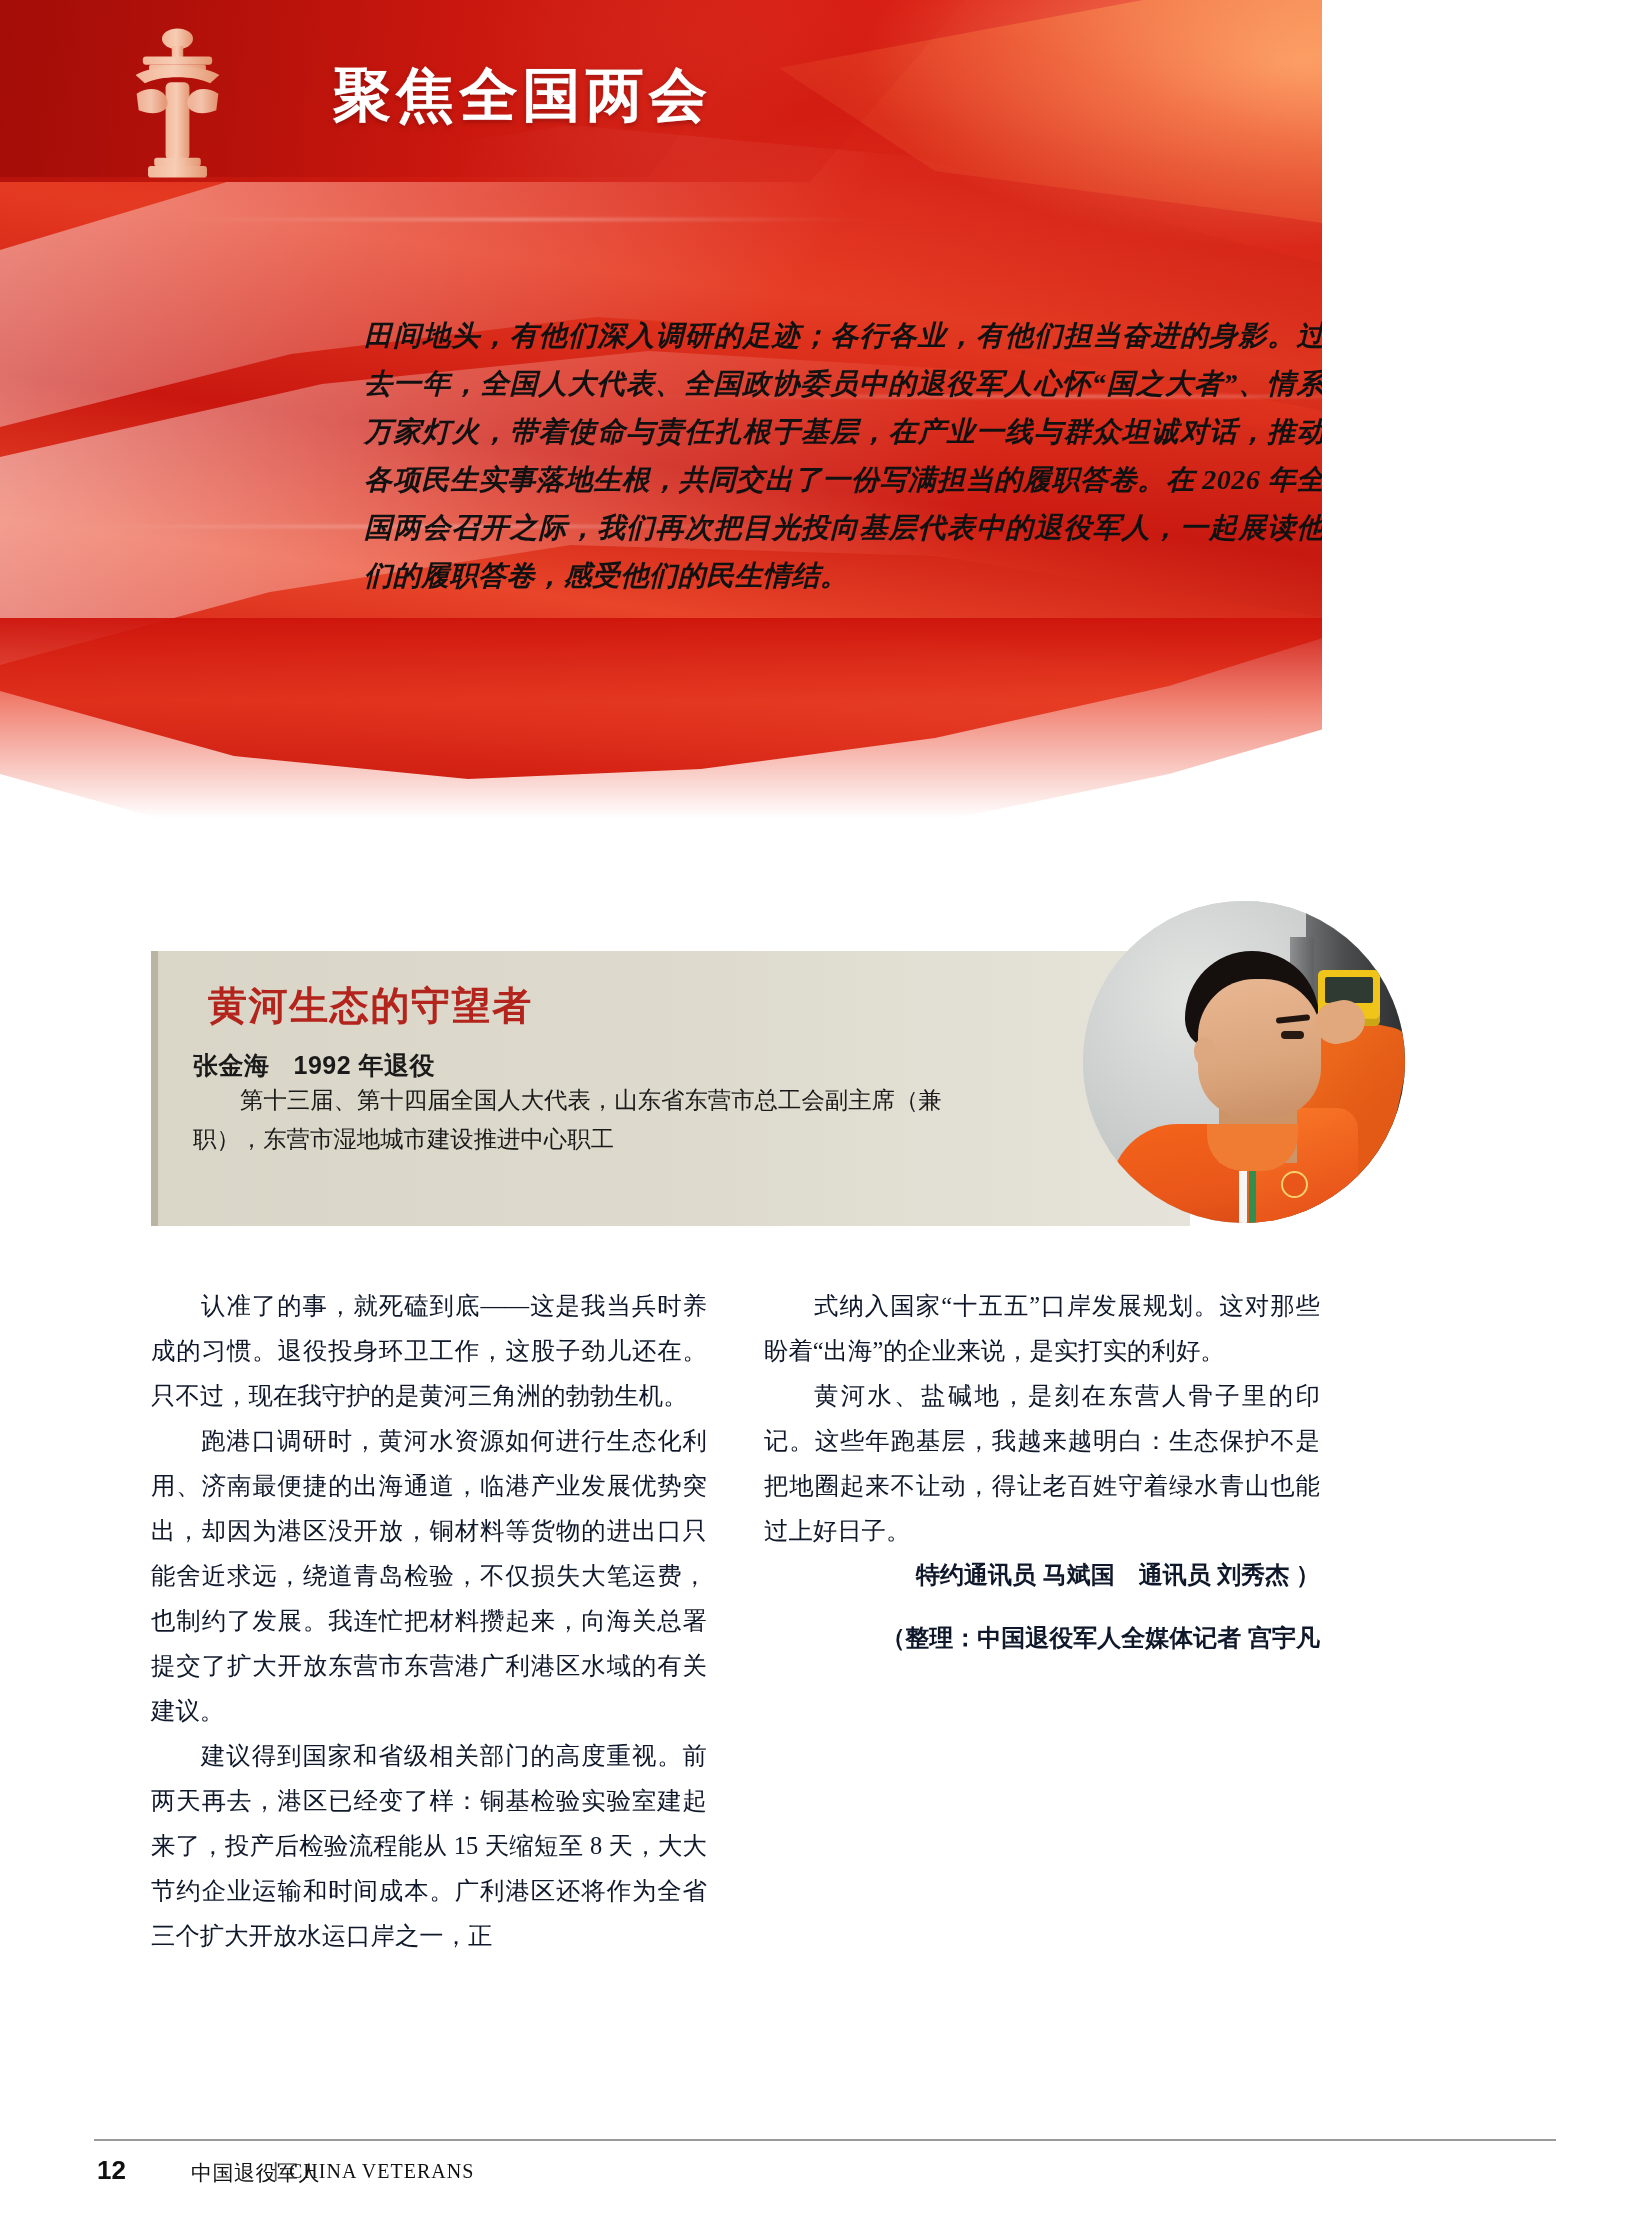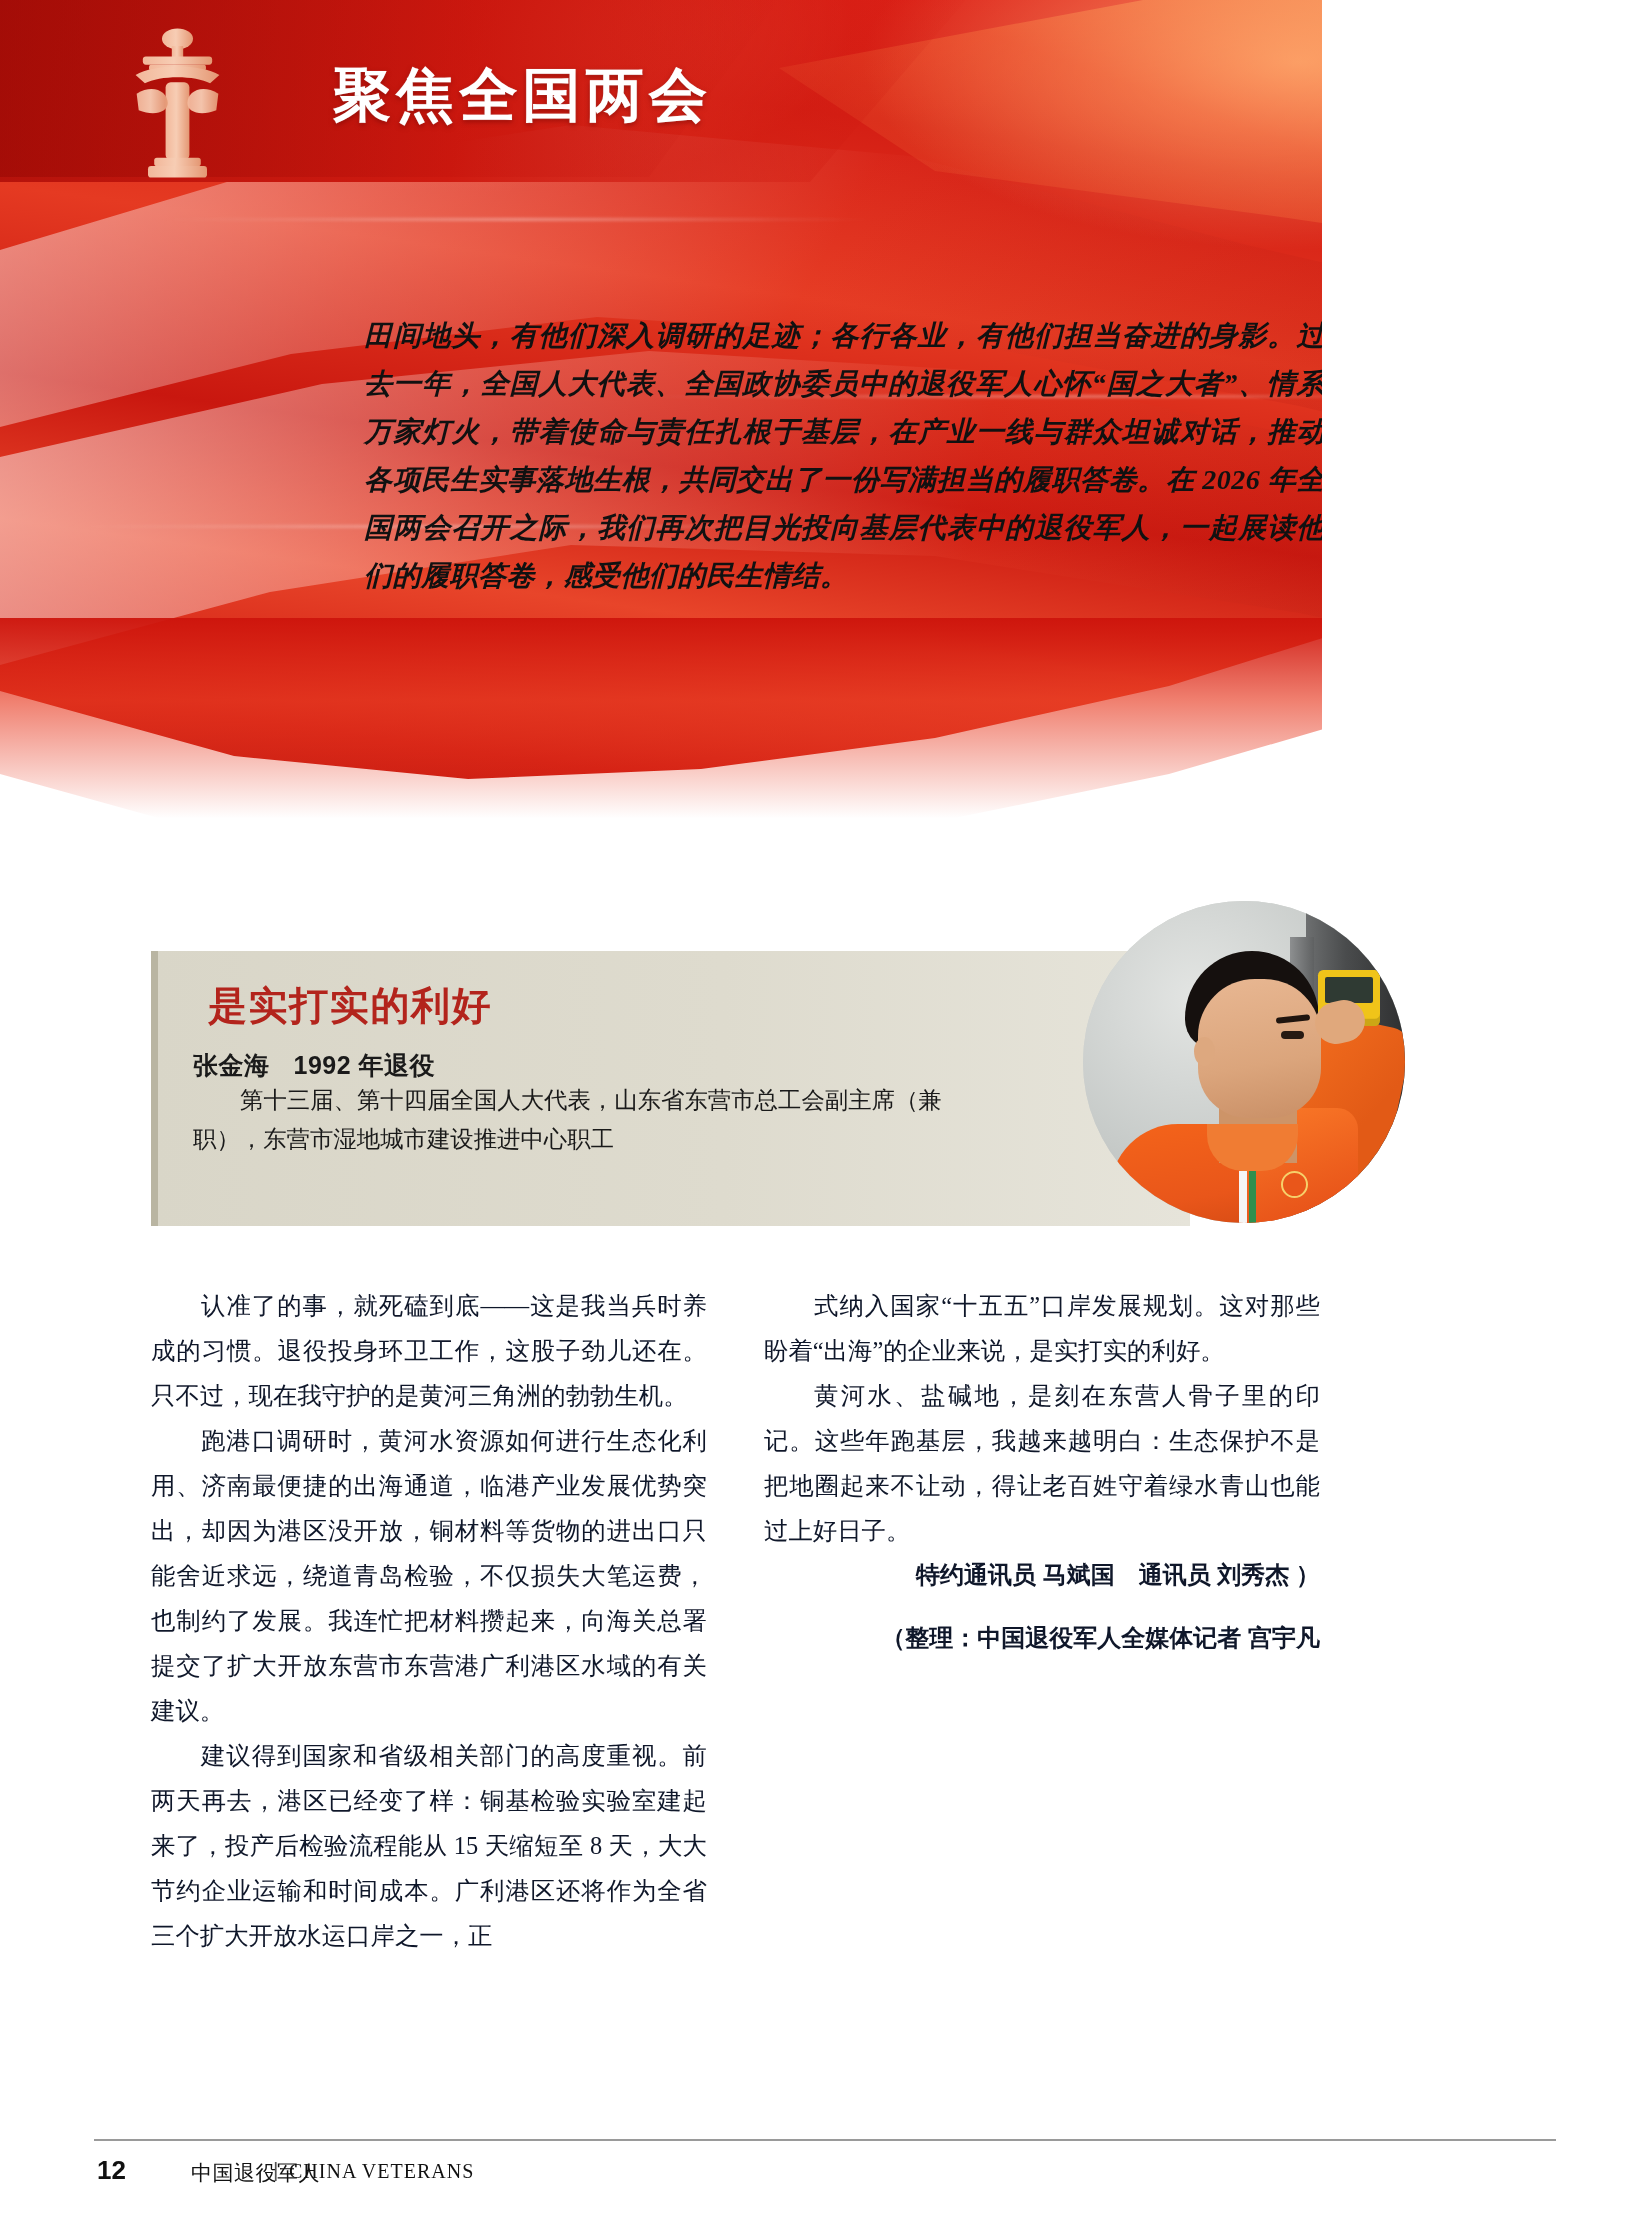--- a/index.html
+++ b/index.html
@@ -423,21 +423,21 @@
   </svg>
 
   <div class="banner-title">聚焦全国两会</div>
 
   <div class="lead">田间地头，有他们深入调研的足迹；各行各业，有他们担当奋进的身影。过去一年，全国人大代表、全国政协委员中的退役军人心怀“国之大者”、情系万家灯火，带着使命与责任扎根于基层，在产业一线与群众坦诚对话，推动各项民生实事落地生根，共同交出了一份写满担当的履职答卷。在 2026 年全国两会召开之际，我们再次把目光投向基层代表中的退役军人，一起展读他们的履职答卷，感受他们的民生情结。</div>
 </div>
 
 <div class="head-box"></div>
 <div class="head-box-accent"></div>
 
-<div class="article-title">是实打实的利好</div>
+<div class="article-title">黄河生态的守望者</div>
 
 <div class="person-line">
   <span>张金海</span><span class="gap"></span><span>1992 年退役</span>
 </div>
 
 <div class="person-role">第十三届、第十四届全国人大代表，山东省东营市总工会副主席（兼职），东营市湿地城市建设推进中心职工</div>
 
 <div class="portrait">
   <div class="p-bg"></div>
   <div class="p-panel"></div>

